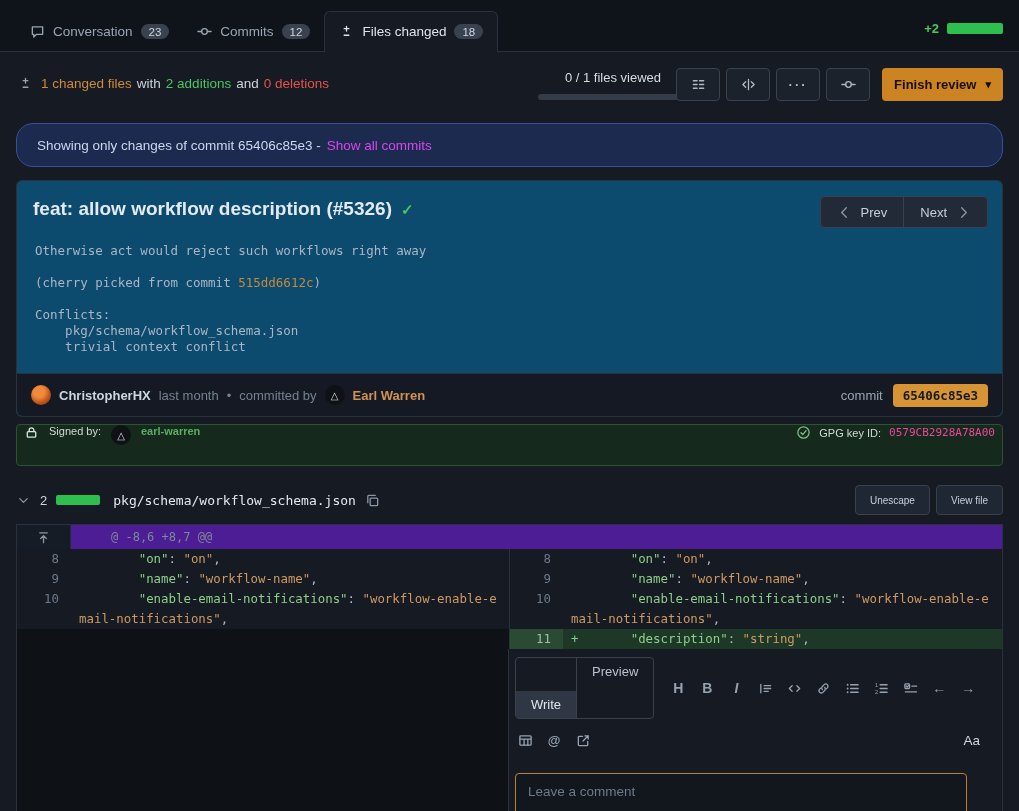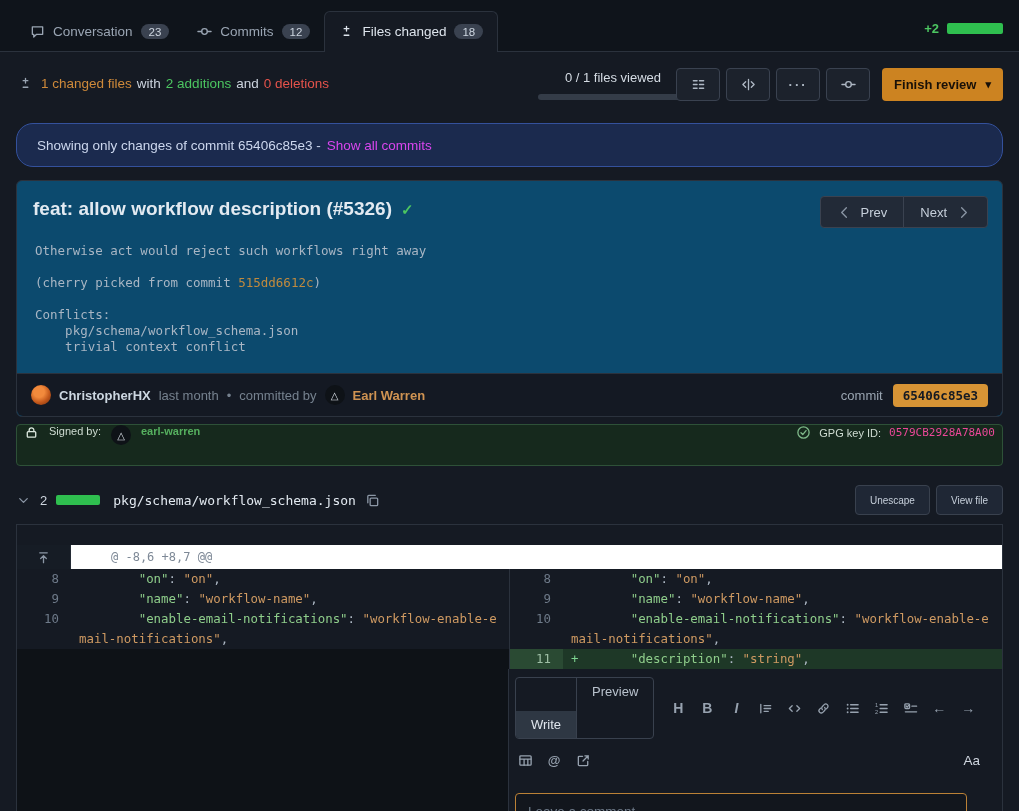--- a/index.html
+++ b/index.html
@@ -91,21 +91,21 @@
   .fbar{width:44px;height:10px;background:#2fbf4f;border-radius:2px;}
   .fname{font-family:"DejaVu Sans Mono",monospace;font-size:13px;color:#e2e9f0;margin-left:4px;cursor:pointer;}
   .fcopy{color:#8b96a5;cursor:pointer;}
   .file-btns{margin-left:auto;display:flex;gap:6px;}
   .file-btn{height:30px;padding:0 14px;background:#1f2735;border:1px solid #39414e;border-radius:4px;
             color:#c6cfda;font-size:10px;display:flex;align-items:center;cursor:pointer;font-family:"Liberation Sans",sans-serif;}
 
   
   .diffbox{position:absolute;left:16px;right:16px;top:524px;bottom:0;border:1px solid #2b323d;
            border-bottom:none;display:flex;flex-direction:column;overflow:hidden;background:#151a23;}
-  .hunkrow{display:flex;height:24px;background:#ffffff;flex:0 0 auto;margin-top:20px;}
+  .hunkrow{display:flex;height:24px;background:#4c1d95;flex:0 0 auto;}
   .expand-cell{width:54px;background:#161c25;display:flex;align-items:center;justify-content:center;
                border-right:1px solid #242b35;color:#8b96a5;cursor:pointer;flex:0 0 auto;}
   .hunk-text{flex:1;display:flex;align-items:center;padding-left:40px;
              font-family:"DejaVu Sans Mono",monospace;font-size:12px;color:#7d8896;}
   .diffgrid{display:grid;grid-template-columns:54px 438px 54px 439px;
             font-family:"DejaVu Sans Mono",monospace;font-size:12.4px;line-height:20px;flex:0 0 auto;}
   .dnum{text-align:right;padding:0 12px 0 0;color:#6e7a89;cursor:pointer;}
   .dnum.new{border-left:1px solid #2b323d;}
   .dcode{white-space:pre-wrap;word-break:break-all;padding:0 8px;color:#aeb9c5;}
   .filler{background:#0e1217;cursor:default;}

